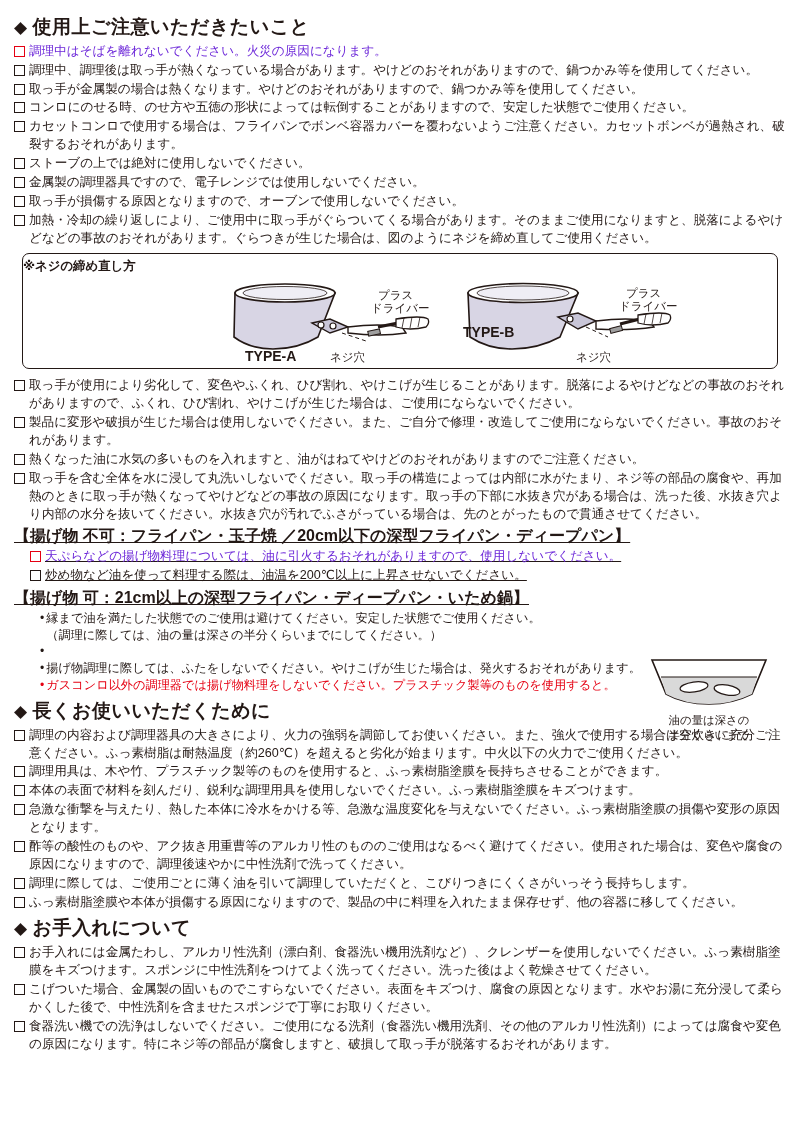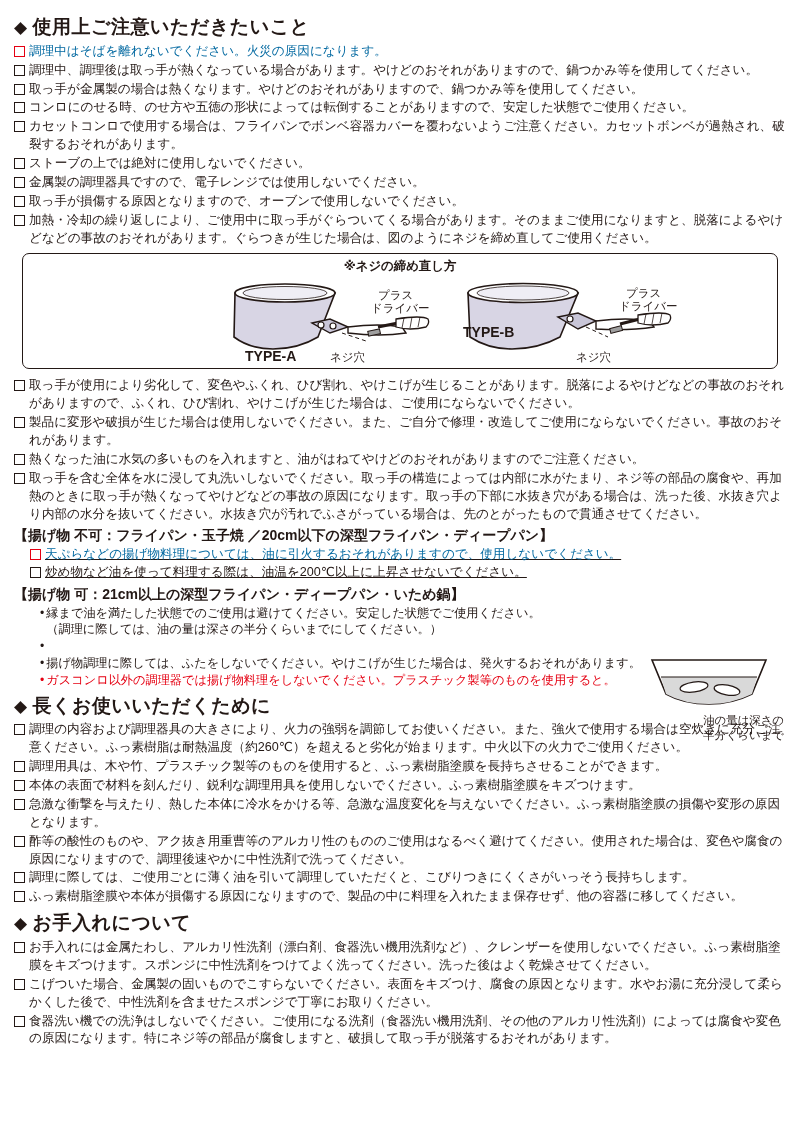--- a/index.html
+++ b/index.html
@@ -49,28 +49,29 @@
     flex: 0 0 auto;
     width: 11px;
     height: 11px;
     border: 1px solid #231815;
     margin: 3px 4px 0 0;
     box-sizing: border-box;
   }
   .row .txt {
     flex: 1 1 auto;
   }
-  .row.red .txt { color: #0369a1; }
+  .row.red .txt { color: #6d28d9; }
   .row.red .box { border-color: #e50012; }
   
   .bracket {
-    font-size: 14px;
+    font-size: 16px;
     font-weight: bold;
     margin: 3px 0 1px 0;
     line-height: 1.3;
+    text-decoration: underline;
   }
   
   .bullet {
     display: flex;
     align-items: flex-start;
     font-size: 12.2px;
     line-height: 1.38;
     margin-left: 26px;
   }
   .bullet .dot {
@@ -90,42 +91,41 @@
     border: 1px solid #231815;
     border-radius: 7px;
     margin: 6px 8px 8px 8px;
     padding: 4px 0 2px 0;
     position: relative;
     height: 116px;
     box-sizing: border-box;
     background: #fff;
   }
   .figure-screw .fig-title {
-    text-align: center;
+    text-align: left;
     font-size: 12.4px;
     font-weight: bold;
     margin-bottom: 0px;
   }
   .figure-screw svg {
     display: block;
     margin: 0 auto;
   }
   
   .oil-fig {
     position: absolute;
     right: 16px;
     top: 654px;
     width: 150px;
     text-align: center;
   }
   .oil-fig .cap {
     font-size: 11.4px;
     line-height: 1.28;
     margin-top: 1px;
-    text-align: right;
   }
   .clearfix-right {
     margin-right: 160px;
   }
 </style>
 </head>
 <body>
 
 <div class="page">
 

